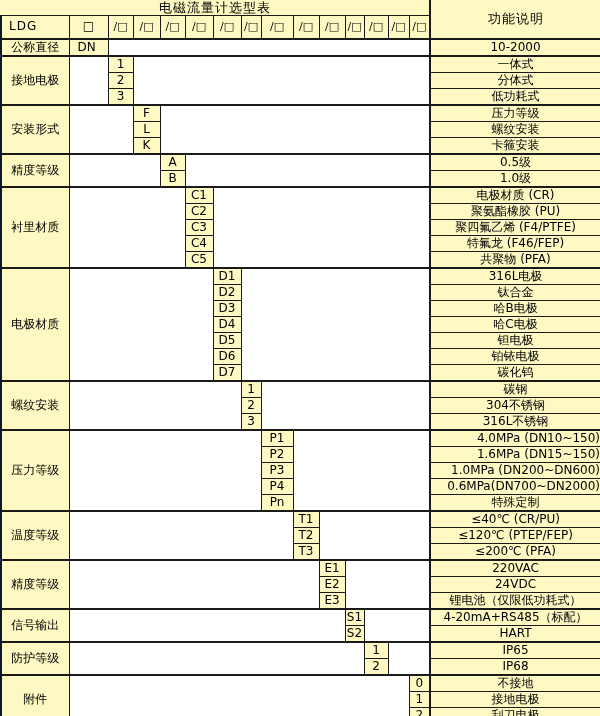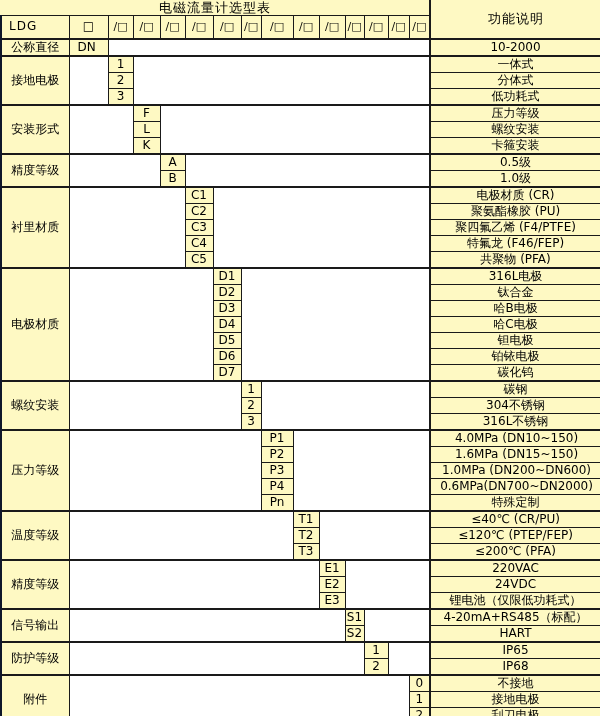--- a/index.html
+++ b/index.html
@@ -38,21 +38,21 @@
   td.desc { border-right: 2px solid #1a1a1a;     
             border-left: 2px solid #1a1a1a; margin-left: 8px; }    
   td.bb2 { border-bottom: 2px solid #1a1a1a; }   
   tr.sec > td { border-top: 2px solid #1a1a1a; } 
 
   td.lbl  { font-size: 12px; }
   td.ldg  { text-align: left; padding-left: 7px; letter-spacing: 1px; }
   td.dn   { text-align: left; padding-left: 8px; }
   td.code { font-size: 12px; }
   td.slot { font-size: 11px; }
-  td.desc.left { text-align: center; padding-left: 2px; }
+  td.desc.left { text-align: right; padding-left: 2px; }
   td.empty { background: #ffffff; }
 </style>
 </head>
 <body>
 
 <div id="page">
 <table id="sel">
 <colgroup>
   <col style="width:68px">
         <col style="width:39px">

